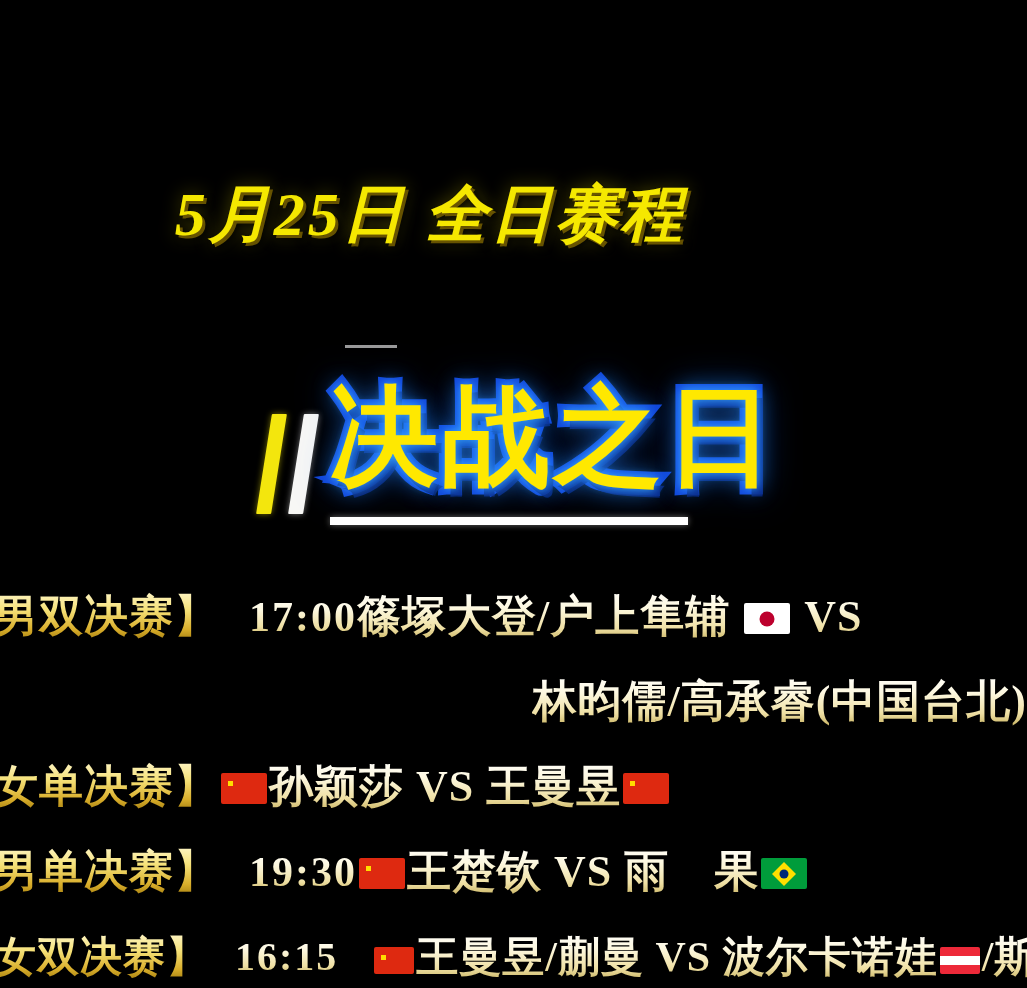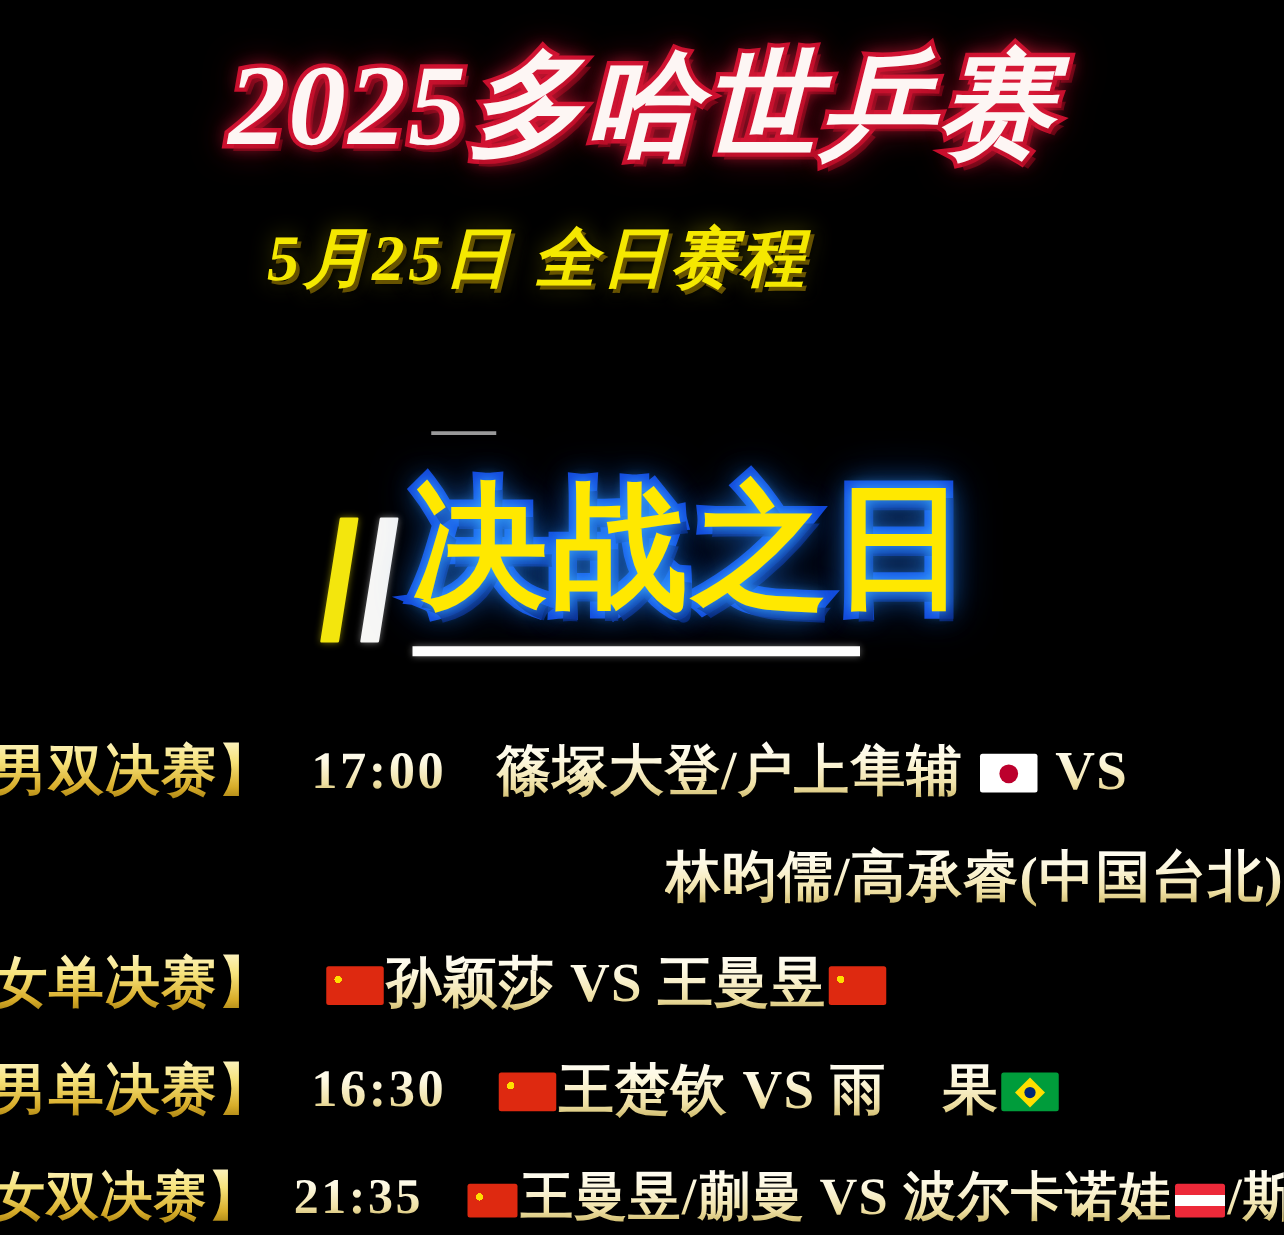--- a/index.html
+++ b/index.html
@@ -49,21 +49,21 @@
   
   .sub-title {
     position: absolute;
     top: 172px;
     left: 0;
     width: 860px;
     text-align: center;
     font-family: "Liberation Serif", "DejaVu Serif", serif;
     font-weight: bold;
     font-style: italic;
-    font-size: 52px;
+    font-size: 62px;
     letter-spacing: 3px;
     color: #f5e800;
     text-shadow:
        3px 3px 0 rgba(120, 96, 0, 0.85),
        5px 5px 6px rgba(0, 0, 0, 0.9),
        0 0 18px rgba(245, 232, 0, 0.35);
     white-space: nowrap;
   }
 
   
@@ -172,21 +172,21 @@
     background: linear-gradient(180deg, #ffffff 0%, #fdf8e0 35%, #efe0a4 70%, #b9a249 100%);
     -webkit-background-clip: text;
     background-clip: text;
     color: transparent;
     -webkit-text-fill-color: transparent;
     filter: drop-shadow(2px 3px 2px rgba(0,0,0,0.95));
   }
 
   .label    { margin-left: -6px; }
   .time     { margin-left: 30px; font-size: 42px; letter-spacing: 2px; }
-  .matchup  { margin-left: 40px; }
+  .matchup  { }
   .row-last .label   { font-size: 42px; }
   .row-last .time    { font-size: 40px; margin-left: 26px; }
   .row-last .matchup { font-size: 42px; margin-left: 34px; }
 
   
   .flag {
     display: inline-block;
     width: 46px;
     height: 31px;
     vertical-align: -3px;
@@ -237,21 +237,20 @@
     background: linear-gradient(180deg,
       #ed2939 0 33.3%, #ffffff 33.3% 66.6%, #ed2939 66.6% 100%);
   }
   .flag.small { width: 40px; height: 27px; }
 </style>
 </head>
 <body>
 
 <div class="poster">
 
-  <div class="main-title">2025多哈世乒赛</div>
 
   <div class="sub-title">5月25日 全日赛程</div>
 
   <div class="tick-line"></div>
 
   <div class="badge-wrap">
     <div class="slash-bars">
       <span class="slash yellow"></span>
       <span class="slash white"></span>
     </div>
@@ -280,31 +279,31 @@
       <span class="gold label">女单决赛】</span>
       <span class="cream matchup">
         <span class="flag cn"></span><span>孙颖莎</span>
         <span>VS</span>
         <span>王曼昱</span><span class="flag cn"></span>
       </span>
     </div>
 
     <div class="sched-row">
       <span class="gold label">男单决赛】</span>
-      <span class="cream time">16:30</span>
+      <span class="cream time">19:30</span>
       <span class="cream matchup">
         <span class="flag cn"></span><span>王楚钦</span>
         <span>VS</span>
         <span>雨　果</span><span class="flag br"></span>
       </span>
     </div>
 
     <div class="sched-row row-last">
       <span class="gold label">女双决赛】</span>
-      <span class="cream time">21:35</span>
+      <span class="cream time">16:15</span>
       <span class="cream matchup">
         <span class="flag cn small"></span><span>王曼昱/蒯曼</span>
         <span>VS</span>
         <span>波尔卡诺娃</span><span class="flag at small"></span><span>/斯佐科斯</span>
       </span>
     </div>
 
   </div>
 </div>
 

